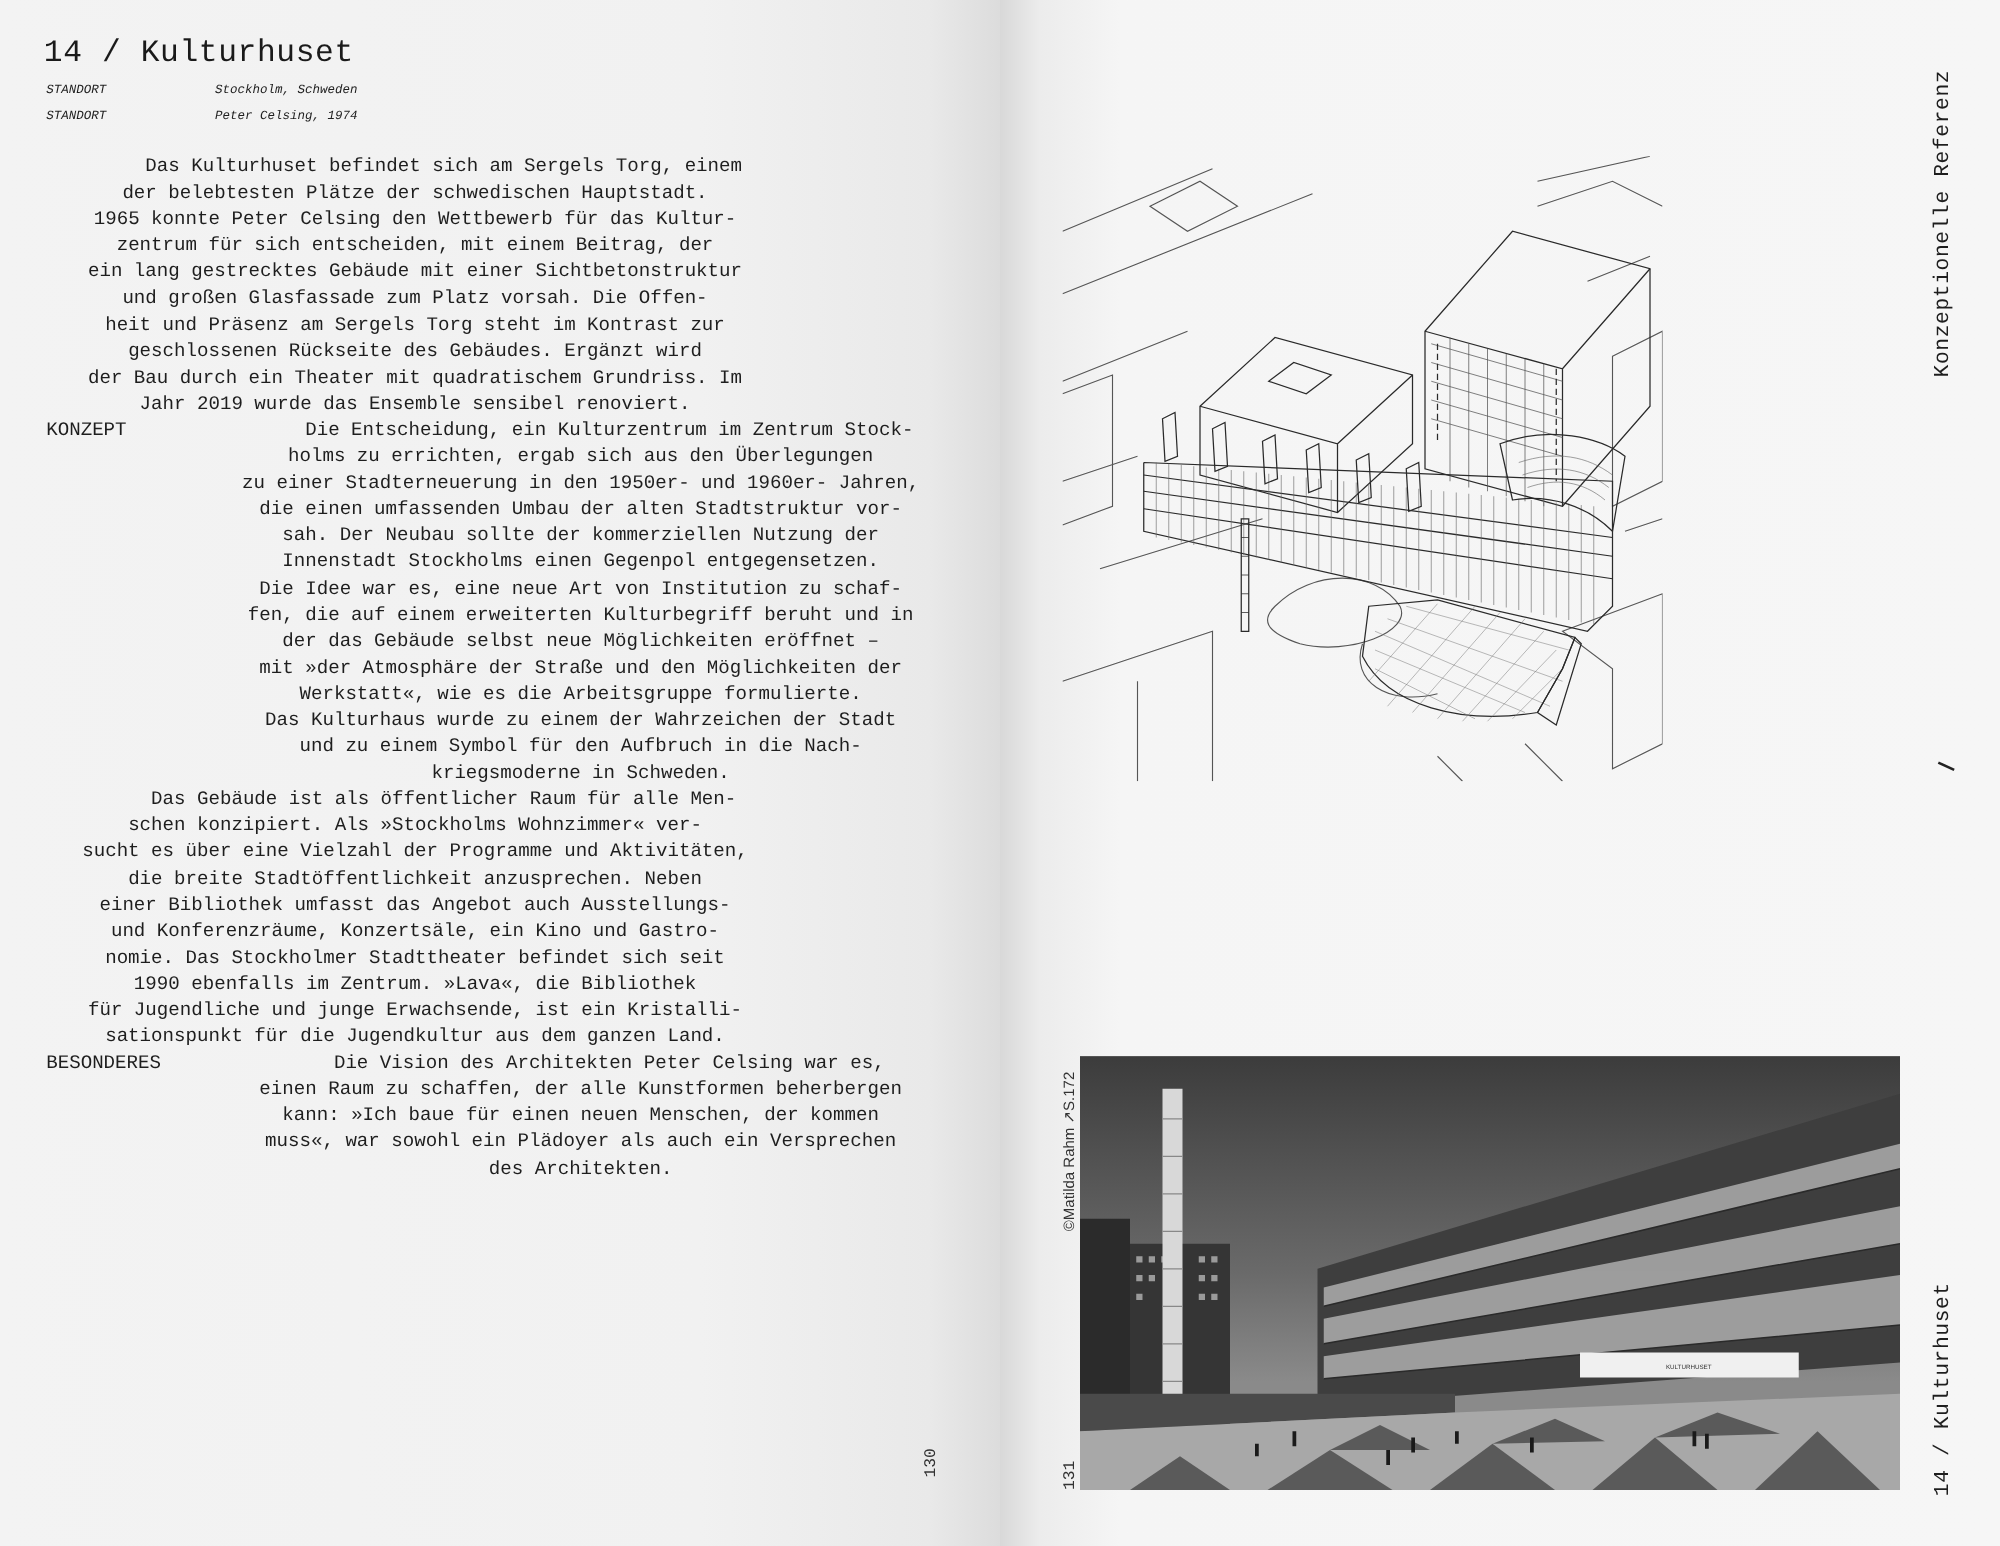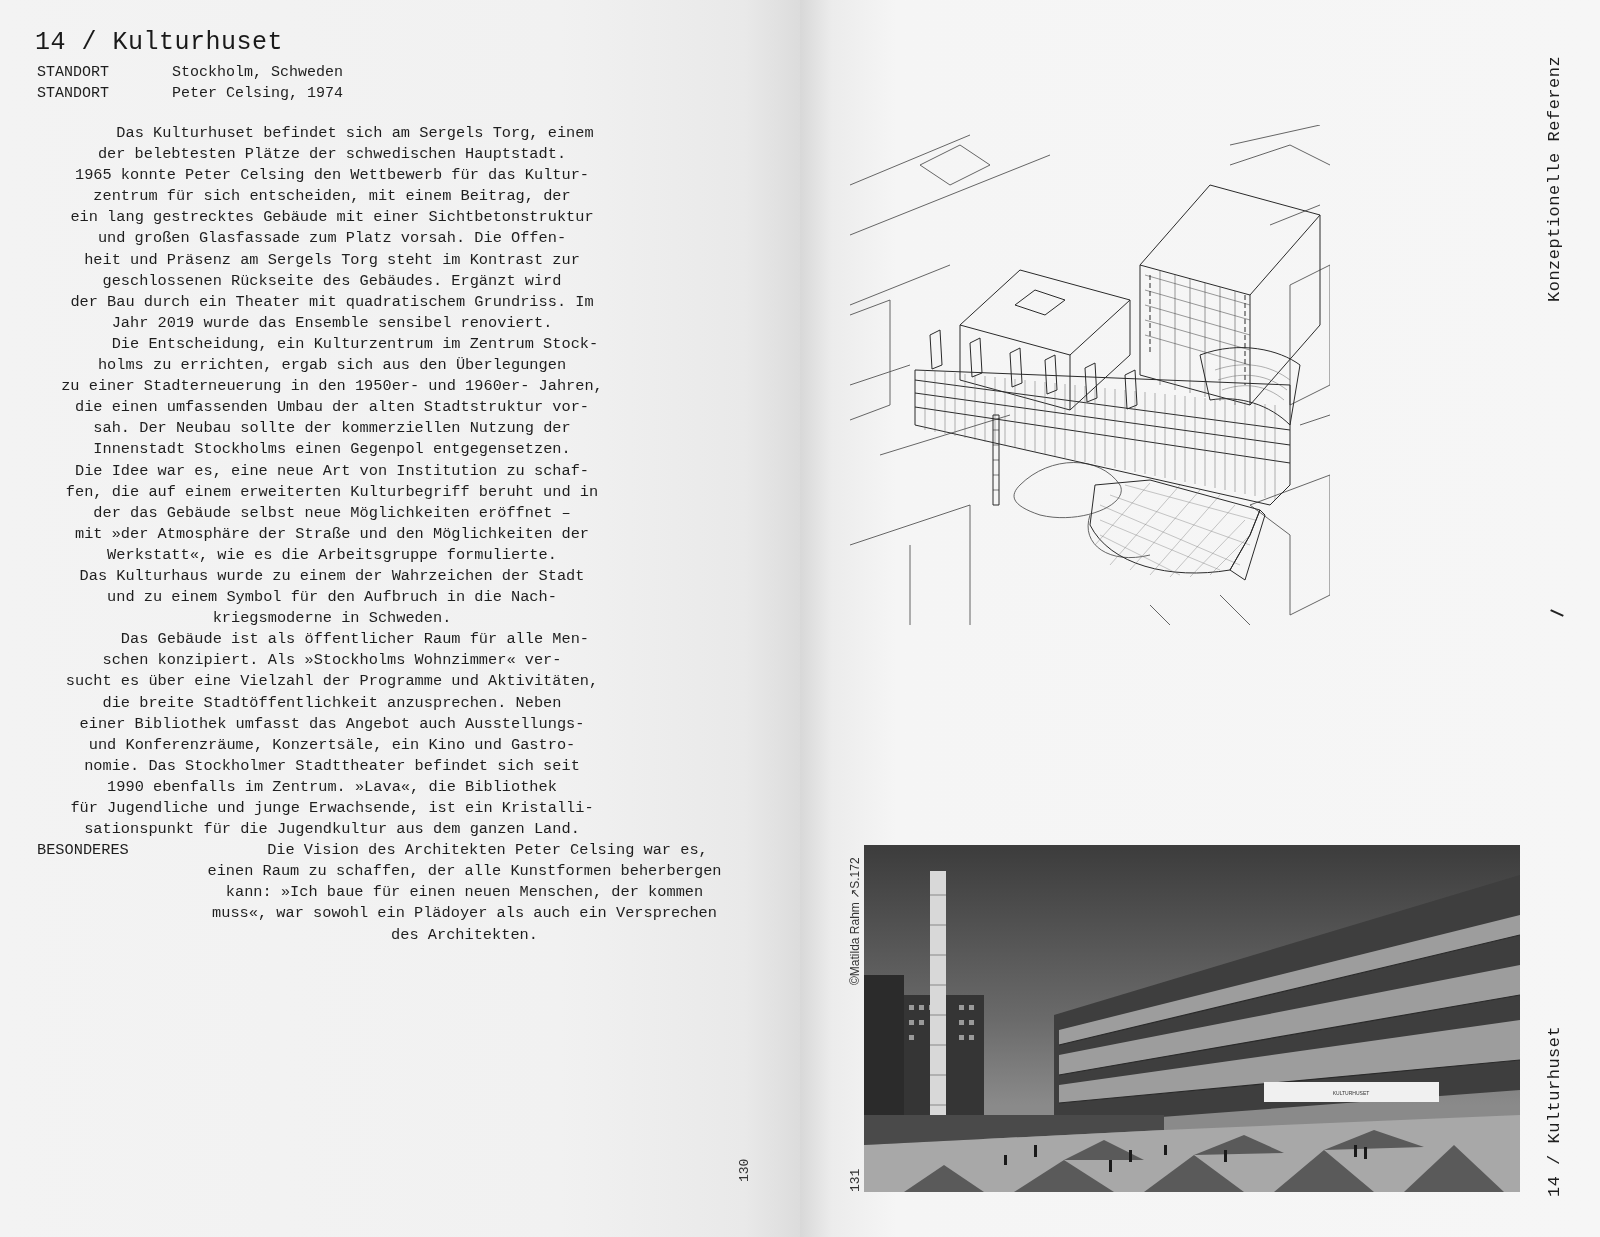--- a/index.html
+++ b/index.html
@@ -15,21 +15,21 @@
     background: linear-gradient(to right, #f3f3f3 0%, #f1f1f1 70%, #e9e9e9 93%, #dcdcdc 100%);
   }
   .page-right {
     left: 800px; width: 800px;
     background: linear-gradient(to right, #d8d8d8 0%, #ececec 4%, #f5f5f5 12%, #f6f6f6 100%);
   }
   .title {
     position: absolute; left: 35px; top: 28px; margin: 0;
     font-size: 25px; font-weight: normal; letter-spacing: 0.5px; color: #1a1a1a;
   }
-  .meta { position: absolute; left: 37px; top: 62px; font-size: 15px; line-height: 21px; }
+  .meta { position: absolute; left: 37px; top: 62px; font-size: 10px; line-height: 21px; font-style: italic; }
   .meta-row { display: flex; }
   .meta-label { width: 135px; }
   .sections { position: absolute; left: 37px; top: 123px; width: 720px; }
   .section { display: flex; font-size: 15.3px; line-height: 21.1px; }
   .section-label { width: 135px; flex: none; }
   .section-body { width: 590px; white-space: pre-line; text-align: center; }
   .section-body .line { display: block; white-space: pre; }
   .page-num-left {
     position: absolute; left: 737px; top: 1182px;
     transform: rotate(-90deg); transform-origin: left top;
@@ -80,20 +80,21 @@
       <span class="meta-label">STANDORT</span>
       <span>Peter Celsing, 1974</span>
     </div>
   </div>
 
   <div class="sections" id="sections">
       <div class="section">
         <div class="section-body"><span class="line">     Das Kulturhuset befindet sich am Sergels Torg, einem</span><span class="line">der belebtesten Plätze der schwedischen Hauptstadt.</span><span class="line">1965 konnte Peter Celsing den Wettbewerb für das Kultur-</span><span class="line">zentrum für sich entscheiden, mit einem Beitrag, der</span><span class="line">ein lang gestrecktes Gebäude mit einer Sichtbetonstruktur</span><span class="line">und großen Glasfassade zum Platz vorsah. Die Offen-</span><span class="line">heit und Präsenz am Sergels Torg steht im Kontrast zur</span><span class="line">geschlossenen Rückseite des Gebäudes. Ergänzt wird</span><span class="line">der Bau durch ein Theater mit quadratischem Grundriss. Im</span><span class="line">Jahr 2019 wurde das Ensemble sensibel renoviert.</span></div>
       </div>
       <div class="section">
+        <div class="section-label">KONZEPT</div>
         <div class="section-body"><span class="line">     Die Entscheidung, ein Kulturzentrum im Zentrum Stock-</span><span class="line">holms zu errichten, ergab sich aus den Überlegungen</span><span class="line">zu einer Stadterneuerung in den 1950er- und 1960er- Jahren,</span><span class="line">die einen umfassenden Umbau der alten Stadtstruktur vor-</span><span class="line">sah. Der Neubau sollte der kommerziellen Nutzung der</span><span class="line">Innenstadt Stockholms einen Gegenpol entgegensetzen.</span><span class="line">Die Idee war es, eine neue Art von Institution zu schaf-</span><span class="line">fen, die auf einem erweiterten Kulturbegriff beruht und in</span><span class="line">der das Gebäude selbst neue Möglichkeiten eröffnet –</span><span class="line">mit »der Atmosphäre der Straße und den Möglichkeiten der</span><span class="line">Werkstatt«, wie es die Arbeitsgruppe formulierte.</span><span class="line">Das Kulturhaus wurde zu einem der Wahrzeichen der Stadt</span><span class="line">und zu einem Symbol für den Aufbruch in die Nach-</span><span class="line">kriegsmoderne in Schweden.</span></div>
       </div>
       <div class="section">
         <div class="section-body"><span class="line">     Das Gebäude ist als öffentlicher Raum für alle Men-</span><span class="line">schen konzipiert. Als »Stockholms Wohnzimmer« ver-</span><span class="line">sucht es über eine Vielzahl der Programme und Aktivitäten,</span><span class="line">die breite Stadtöffentlichkeit anzusprechen. Neben</span><span class="line">einer Bibliothek umfasst das Angebot auch Ausstellungs-</span><span class="line">und Konferenzräume, Konzertsäle, ein Kino und Gastro-</span><span class="line">nomie. Das Stockholmer Stadttheater befindet sich seit</span><span class="line">1990 ebenfalls im Zentrum. »Lava«, die Bibliothek</span><span class="line">für Jugendliche und junge Erwachsende, ist ein Kristalli-</span><span class="line">sationspunkt für die Jugendkultur aus dem ganzen Land.</span></div>
       </div>
       <div class="section">
         <div class="section-label">BESONDERES</div>
         <div class="section-body"><span class="line">     Die Vision des Architekten Peter Celsing war es,</span><span class="line">einen Raum zu schaffen, der alle Kunstformen beherbergen</span><span class="line">kann: »Ich baue für einen neuen Menschen, der kommen</span><span class="line">muss«, war sowohl ein Plädoyer als auch ein Versprechen</span><span class="line">des Architekten.</span></div>
       </div>
     </div>

